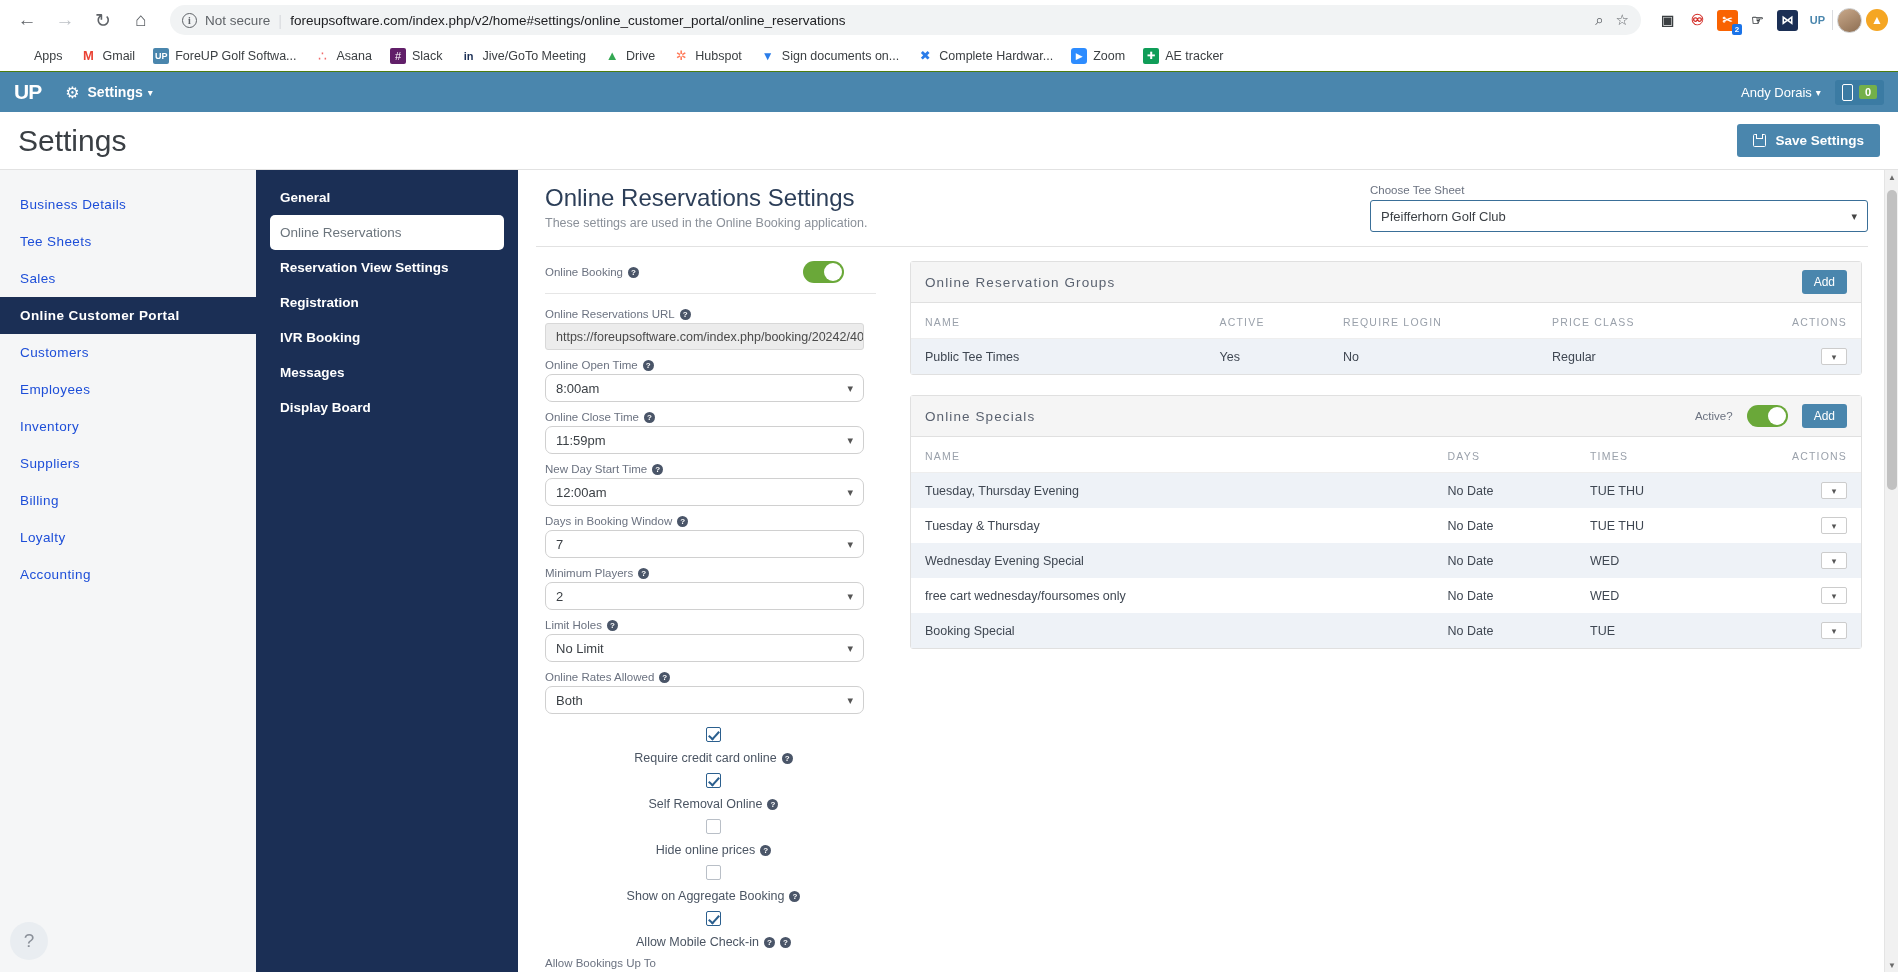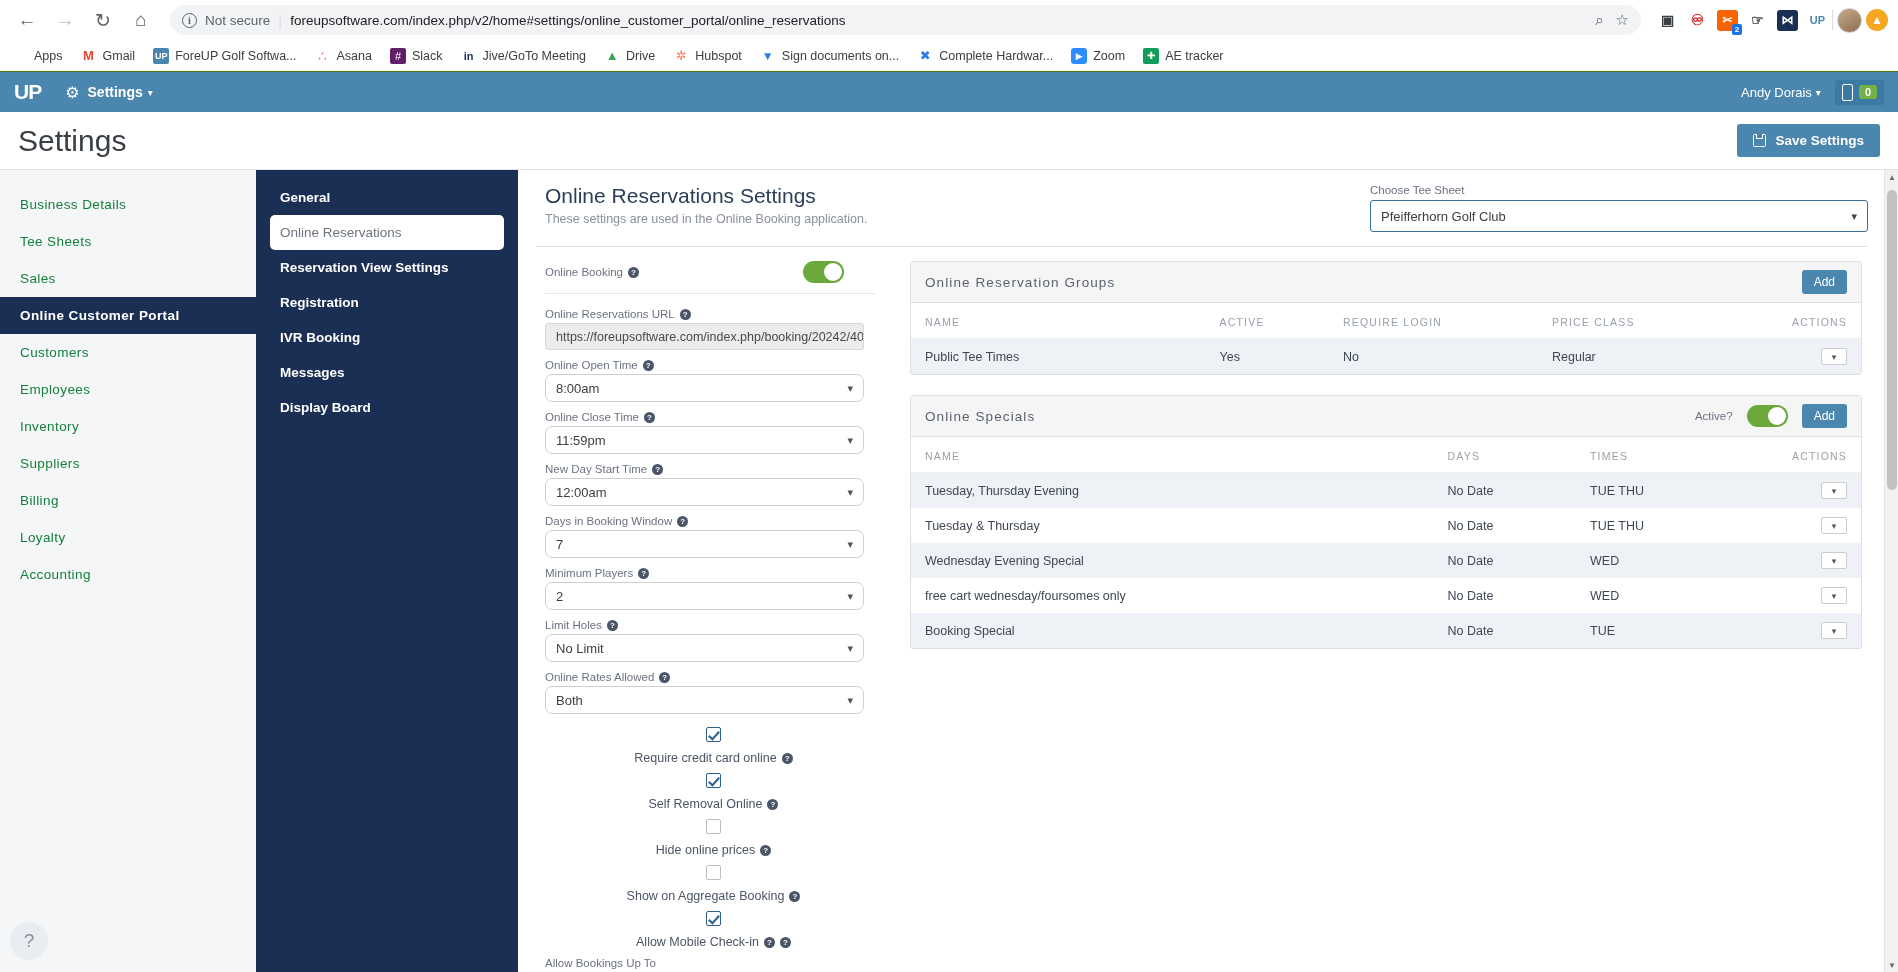--- a/index.html
+++ b/index.html
@@ -124,21 +124,21 @@
     border:1.4px solid #fff; border-top:none; background:#4a86ad;
   }
 
   .body-row { display: flex; height: 802px; }
 
   
   .sidebar {
     width: 256px; background: #f5f6f7; padding-top: 16px; flex: 0 0 256px;
   }
   .side-item {
-    padding: 11px 20px; font-size: 13.5px; color: #15803d; cursor: pointer;
+    padding: 11px 20px; font-size: 13.5px; color: #1d4ed8; cursor: pointer;
     letter-spacing: .4px;
   }
   .side-item.active {
     background: #1b2f55; color: #fff; font-weight: bold;
   }
 
   
   .subnav {
     width: 262px; background: #1b2f55; padding-top: 10px; flex: 0 0 262px;
   }
@@ -152,21 +152,21 @@
   }
 
   
   .main {
     flex: 1 1 auto; background: #fff; position: relative; overflow: hidden;
     padding: 0 0 0 0;
   }
   .main-inner { padding: 14px 30px 0 18px; }
   .content-top { display: flex; align-items: flex-start; }
   .heading-block { padding-left: 9px; }
-  .h-title { font-size: 21px; color: #2c3e58; font-weight: normal; }
+  .h-title { font-size: 24px; color: #2c3e58; font-weight: normal; }
   .h-sub { font-size: 12.5px; color: #8a9099; margin-top: 4px; }
   .tee-sheet-block { margin-left: auto; width: 498px; }
   .tee-label { font-size: 11.5px; color: #6b7280; margin-bottom: 4px; }
   .select-box {
     width: 100%; height: 32px; border: 1px solid #3a6f98; border-radius: 3px;
     display: flex; align-items: center; padding: 0 10px; font-size: 13px;
     color: #3a3f44; background: #fff; cursor: pointer;
   }
   .select-box .chev { margin-left: auto; color: #444; font-size: 11px; }
 

